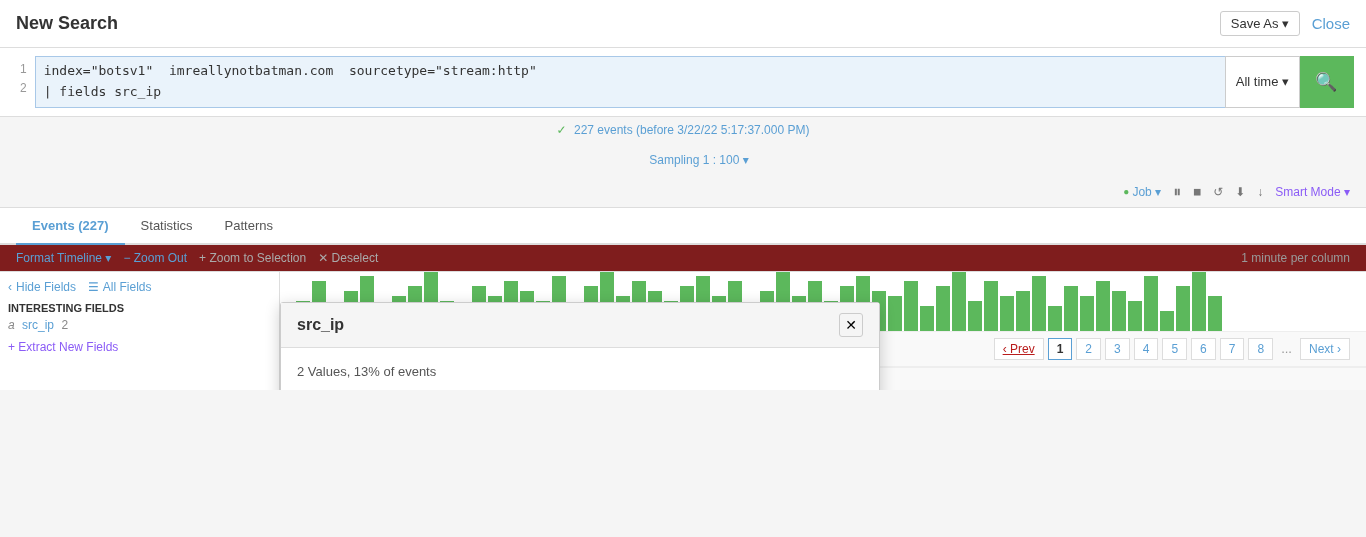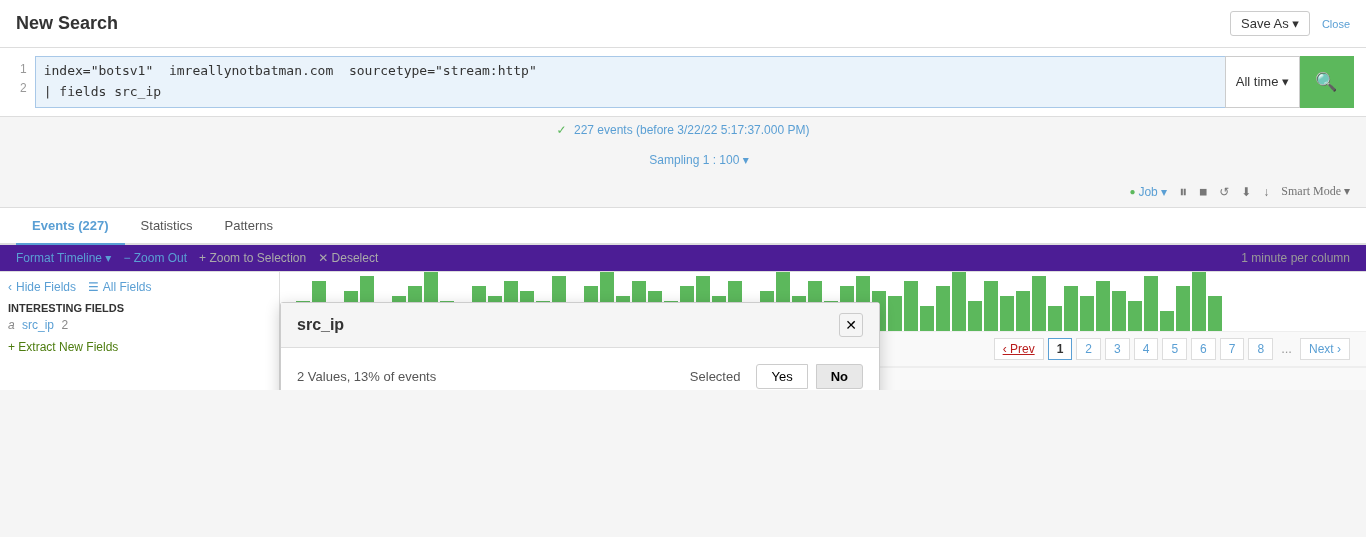--- a/index.html
+++ b/index.html
@@ -3,56 +3,56 @@
   <meta charset="utf-8">
   <style>
     * { box-sizing: border-box; margin: 0; padding: 0; }
     body { font-family: Arial, sans-serif; font-size: 13px; background: #f5f5f5; color: #333; overflow: hidden; }
 
     
     .header { background: #fff; border-bottom: 1px solid #ddd; padding: 8px 16px; display: flex; align-items: center; justify-content: space-between; height: 48px; }
     .header-title { font-size: 18px; font-weight: bold; color: #333; }
     .header-actions { display: flex; align-items: center; gap: 12px; }
     .save-as-btn { background: none; border: 1px solid #ccc; padding: 4px 10px; border-radius: 3px; cursor: pointer; font-size: 13px; color: #333; }
-    .close-btn { background: none; border: none; color: #5a9fd4; cursor: pointer; font-size: 11px; }
+    .close-btn { background: none; border: none; color: #5a9fd4; cursor: pointer; font-size: 15px; }
 
     
     .search-bar { background: #fff; padding: 8px 12px; border-bottom: 1px solid #ddd; display: flex; align-items: stretch; gap: 0; }
     .line-numbers { color: #999; padding: 4px 8px; font-size: 12px; line-height: 1.6; user-select: none; }
     .search-input { flex: 1; border: 1px solid #a8c8e8; border-right: none; background: #eaf3fb; padding: 4px 8px; font-size: 13px; color: #333; font-family: monospace; outline: none; resize: none; }
     .time-picker { border: 1px solid #ccc; padding: 4px 10px; background: #fff; cursor: pointer; font-size: 13px; display: flex; align-items: center; gap: 4px; white-space: nowrap; }
     .search-btn { background: #5cb85c; border: none; color: #fff; padding: 0 16px; cursor: pointer; font-size: 18px; }
 
     
     .status-bar { background: #f5f5f5; border-bottom: 1px solid #ddd; padding: 6px 16px; display: flex; align-items: center; gap: 16px; font-size: 12px; flex-direction: column; }
     .status-success { color: #5a9fd4; }
     .check-icon { color: #5cb85c; margin-right: 4px; }
     .status-actions { margin-left: auto; display: flex; align-items: center; gap: 12px; }
-    .smart-mode { color: #737373; cursor: pointer; font-family: Liberation Serif, serif; }
+    .smart-mode { color: #8b5cf6; cursor: pointer; }
     .sampling { color: #5a9fd4; cursor: pointer; margin-left: 32px; }
 
     
     .tabs { background: #fff; border-bottom: 2px solid #ddd; padding: 0 16px; display: flex; align-items: center; }
     .tab { padding: 10px 16px; cursor: pointer; color: #555; font-size: 13px; border-bottom: 2px solid transparent; margin-bottom: -2px; }
     .tab.active { color: #5a9fd4; border-bottom: 2px solid #5a9fd4; font-weight: bold; }
 
     
-    .timeline-bar { background: #4c1d95; border-bottom: 1px solid #ddd; padding: 6px 16px; display: flex; align-items: center; gap: 12px; }
+    .timeline-bar { background: #7f1d1d; border-bottom: 1px solid #ddd; padding: 6px 16px; display: flex; align-items: center; gap: 12px; }
     .timeline-btn { background: none; border: none; color: #5a9fd4; cursor: pointer; font-size: 12px; display: flex; align-items: center; gap: 3px; }
     .timeline-right { margin-left: auto; font-size: 12px; color: #999; }
 
     
     .sidebar { width: 280px; background: #fff; border-right: 1px solid #ddd; padding: 8px; font-size: 12px; overflow-y: auto; }
     .sidebar-actions { display: flex; align-items: center; gap: 12px; margin-bottom: 8px; }
     .sidebar-link { color: #5a9fd4; cursor: pointer; font-size: 12px; display: flex; align-items: center; gap: 4px; }
     .section-title { font-size: 11px; font-weight: bold; color: #333; margin: 8px 0 4px; text-transform: uppercase; }
     .field-type { color: #888; font-style: italic; margin-right: 4px; }
     .field-name { color: #5a9fd4; cursor: pointer; }
     .field-count { color: #888; margin-left: 4px; }
-    .extract-link { color: #4d7c0f; cursor: pointer; margin-top: 8px; display: block; font-size: 12px; }
+    .extract-link { color: #8b5cf6; cursor: pointer; margin-top: 8px; display: block; font-size: 12px; }
 
     
     .events-panel { flex: 1; background: #fff; overflow: auto; }
 
     
     .chart-area { height: 60px; background: #fff; border-bottom: 1px solid #eee; padding: 0 16px; display: flex; align-items: flex-end; gap: 2px; overflow: hidden; }
     .chart-bar { background: #5cb85c; width: 14px; display: inline-block; }
 
     
     .pagination { display: flex; align-items: center; justify-content: flex-end; padding: 6px 16px; background: #f9f9f9; border-bottom: 1px solid #eee; gap: 4px; }
@@ -258,25 +258,20 @@
 
   <div class="modal-overlay">
     <div class="modal">
       <div class="modal-header">
         <span class="modal-title">src_ip</span>
         <button class="modal-close">✕</button>
       </div>
       <div class="modal-body">
         <div style="display:flex; align-items:center; justify-content:space-between; margin-bottom:12px;">
           <span class="modal-subtitle">2 Values, 13% of events</span>
-          <div class="selected-row">
-            <span class="selected-label">Selected</span>
-            <button class="yes-btn">Yes</button>
-            <button class="no-btn">No</button>
-          </div>
         </div>
         <div class="reports-section">
           <div class="reports-title">Reports</div>
           <div class="reports-links">
             <a class="report-link">Top values</a>
             <a class="report-link">Top values by time</a>
             <a class="report-link">Rare values</a>
           </div>
           <div style="margin-top:8px;">
             <a class="report-link">Events with this field</a>

